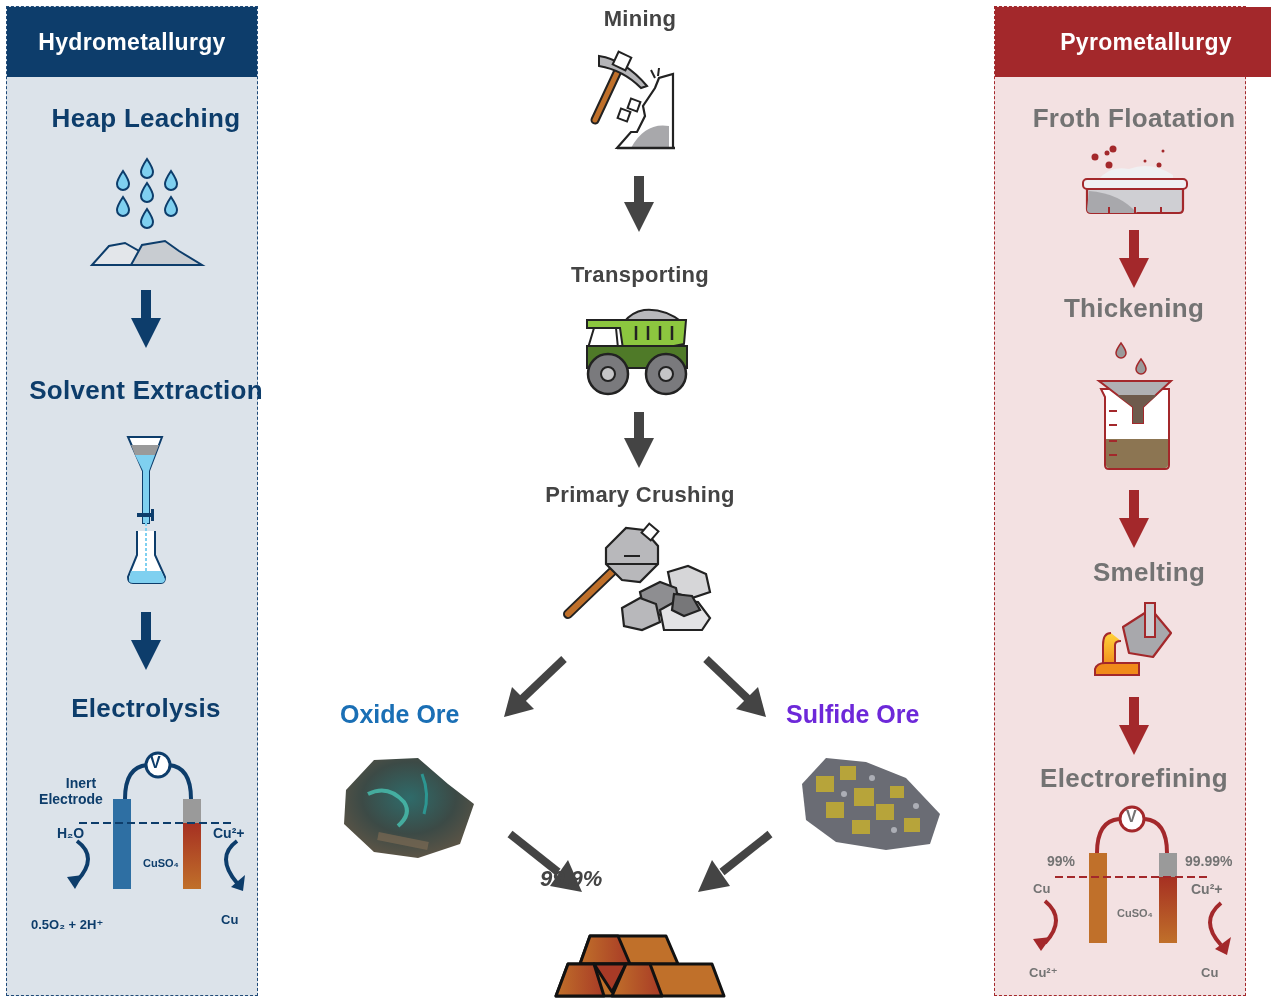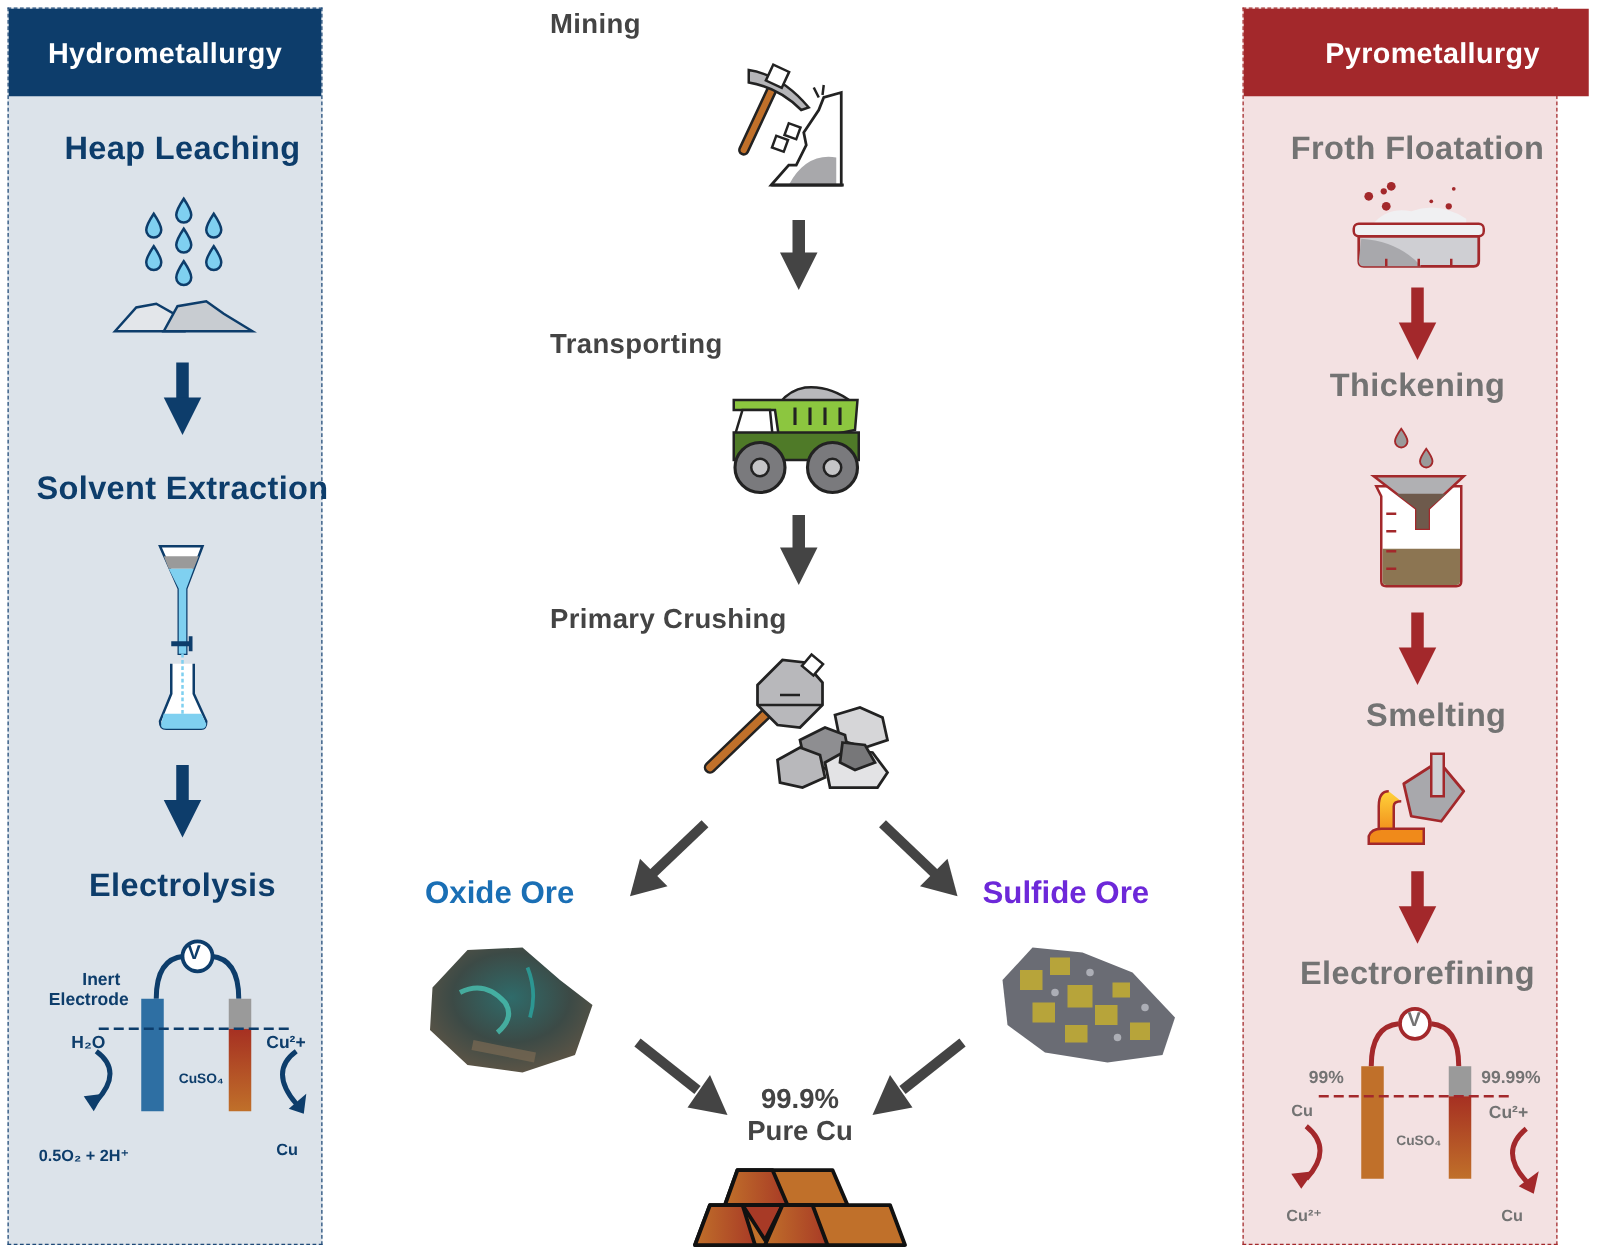--- a/index.html
+++ b/index.html
@@ -1,32 +1,32 @@
 <!DOCTYPE html>
 <html><head>
 <meta charset="utf-8">
 <style>
   html, body { margin: 0; padding: 0; background: #ffffff; }
   body { width: 1280px; height: 1004px; position: relative; overflow: hidden;
          font-family: "Liberation Sans", "DejaVu Sans", sans-serif; font-weight: bold; }
   .abs { position: absolute; }
-  .center-text { text-align: center; }
+  .center-text { text-align: left; font-style: italic; }
   
   .panel { position: absolute; top: 6px; width: 252px; height: 990px; box-sizing: border-box; }
   .panel-left { left: 6px; background: #dce3ea; border: 1.5px dashed #1f4a78; }
   .panel-right { left: 994px; background: #f3e1e2; border: 1.5px dashed #a3282b; }
   .panel-header { position: absolute; left: 0; top: 0; width: 100%; height: 70px; display: flex;
                   align-items: center; justify-content: center; color: #ffffff; font-size: 23px; letter-spacing: 0.3px; }
   .panel-left .panel-header { background: #0d3d6b; }
   .panel-right .panel-header { background: #a3282b; padding-left: 26px; }
   .step-title { position: absolute; width: 278px; text-align: center; font-size: 26px; letter-spacing: 0.3px; }
   .blue { color: #0d3d6b; }
   .red { color: #737373; }
   .grey { color: #444444; }
-  .center-title { position: absolute; left: 440px; width: 400px; text-align: left; font-size: 22px; color: #444; letter-spacing: 0.3px; }
+  .center-title { position: absolute; left: 440px; width: 400px; text-align: center; font-size: 22px; color: #444; letter-spacing: 0.3px; }
   .small { font-size: 14px; }
   svg { position: absolute; overflow: visible; }
 </style>
 </head>
 <body>
 
 <div class="panel panel-left">
   <div class="panel-header">Hydrometallurgy</div>
 
   <div class="step-title blue" style="top:96px;">Heap Leaching</div>
@@ -215,21 +215,20 @@
   <line x1="4" y1="4" x2="52" y2="42" stroke="#444" stroke-width="8"></line>
   <polygon points="76,62 44,56 62,30" fill="#444"></polygon>
 </svg>
 <svg style="left:694px;top:830px;" width="80" height="64" viewBox="0 0 80 64">
   <line x1="76" y1="4" x2="28" y2="42" stroke="#444" stroke-width="8"></line>
   <polygon points="4,62 36,56 18,30" fill="#444"></polygon>
 </svg>
 
 <div class="abs center-text grey" style="left:540px;top:866px;width:200px;font-size:22px;line-height:26px;">
   <div>99.9%</div>
-  <div>Pure Cu</div>
 </div>
 
 <svg style="left:554px;top:932px;" width="172" height="66" viewBox="0 0 172 66">
   <defs>
     <linearGradient id="ingot" x1="0" y1="0" x2="1" y2="0">
       <stop offset="0" stop-color="#c0702a"></stop>
         <stop offset="1" stop-color="#a83a26"></stop>
     </linearGradient>
   </defs>
   <g stroke="#111" stroke-width="3" stroke-linejoin="round">

